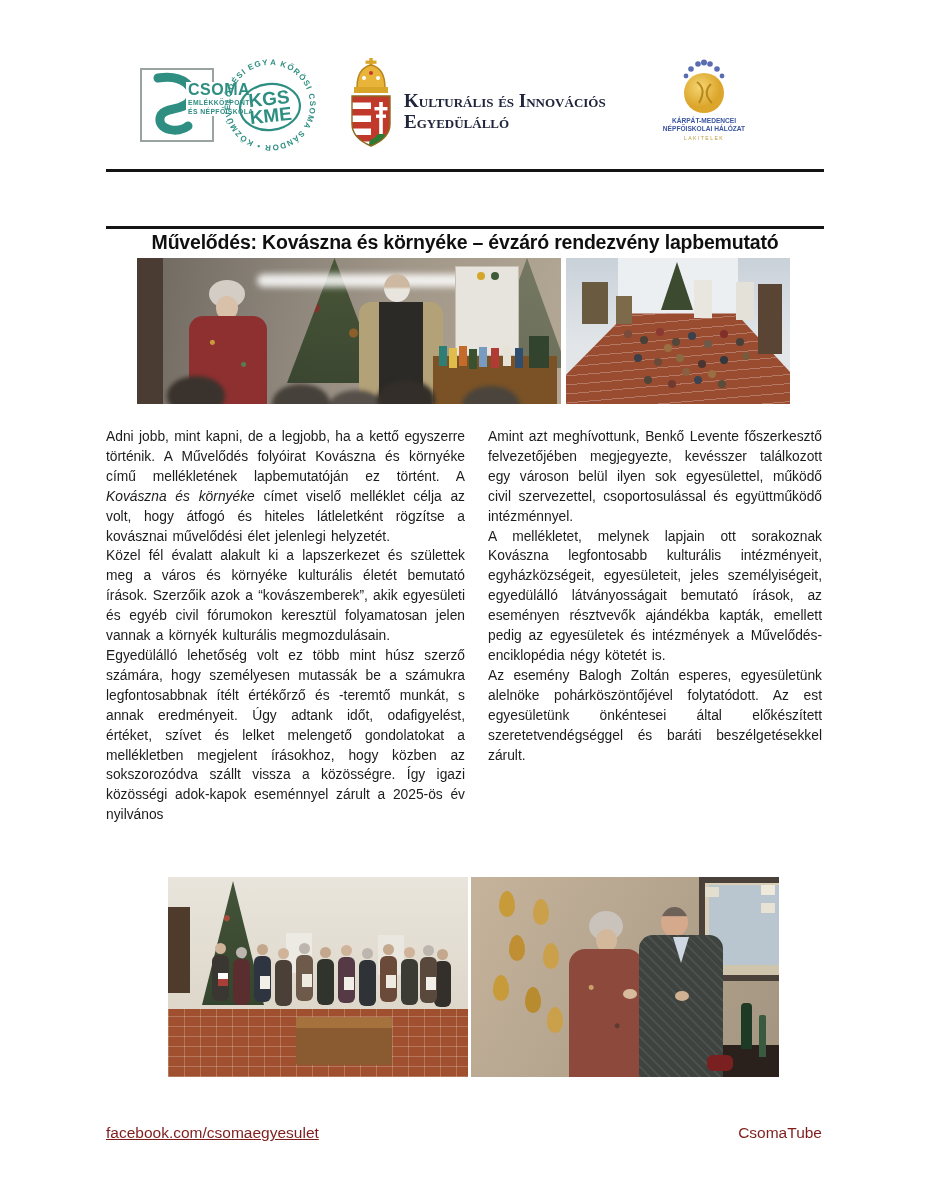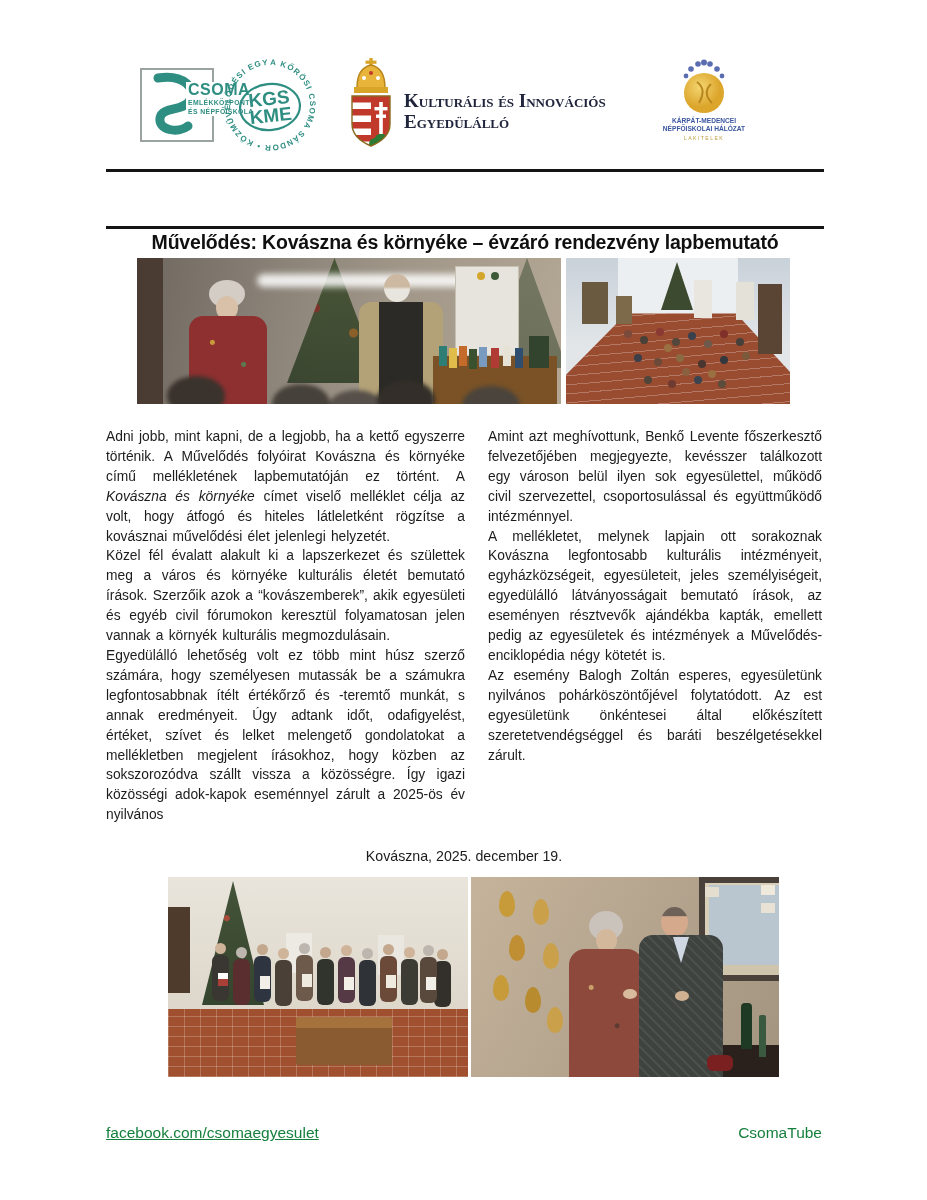--- a/index.html
+++ b/index.html
@@ -120,21 +120,21 @@
   .col p{margin:0;}
   .col .cont{text-align-last:justify;}
   .col-left{left:106px;width:359px;}
   .col-right{left:488px;width:334px;}
   .ital{font-style:italic;margin-top:16px;}
 
   .dateline{left:106px;top:848px;width:716px;text-align:center;font-size:14.2px;color:#1c1c1c;}
 
   
   .credit{left:106px;top:1100px;width:716px;text-align:center;font-size:14.5px;color:#1f1f1f;}
-  .footrow{left:106px;top:1124px;width:716px;display:flex;justify-content:space-between;font-size:15.5px;color:#15803d;}
+  .footrow{left:106px;top:1124px;width:716px;display:flex;justify-content:space-between;font-size:15.5px;color:#7f1d1d;}
   .fblink{text-decoration:underline;cursor:pointer;}
 </style>
 </head>
 <body>
 
 <div class="page">
 
   <div class="abs logo-csoma">
     <div class="csoma-box">
       <svg width="66" height="66" viewBox="0 0 66 66">
@@ -264,24 +264,23 @@
   </div>
 
   <div class="abs col col-left">
     <p><span>Adni jobb, mint kapni, de a legjobb, ha a kettő egyszerre történik. A Művelődés folyóirat Kovászna és környéke című mellékletének lapbemutatóján ez történt. A </span><span class="ital">Kovászna és környéke</span><span> címet viselő melléklet célja az volt, hogy átfogó és hiteles látleletként rögzítse a kovásznai művelődési élet jelenlegi helyzetét.</span></p>
     <p>Közel fél évalatt alakult ki a lapszerkezet és születtek meg a város és környéke kulturális életét bemutató írások. Szerzőik azok a “kovászemberek”, akik egyesületi és egyéb civil fórumokon keresztül folyamatosan jelen vannak a környék kulturális megmozdulásain.</p>
     <p class="cont">Egyedülálló lehetőség volt ez több mint húsz szerző számára, hogy személyesen mutassák be a számukra legfontosabbnak ítélt értékőrző és -teremtő munkát, s annak eredményeit. Úgy adtank időt, odafigyelést, értéket, szívet és lelket melengető gondolatokat a mellékletben megjelent írásokhoz, hogy közben az sokszorozódva szállt vissza a közösségre. Így igazi közösségi adok-kapok eseménnyel zárult a 2025-ös év nyilvános</p>
   </div>
   <div class="abs col col-right">
     <p>Amint azt meghívottunk, Benkő Levente főszerkesztő felvezetőjében megjegyezte, kevésszer találkozott egy városon belül ilyen sok egyesülettel, működő civil szervezettel, csoportosulással és együttműködő intézménnyel.</p>
     <p>A mellékletet, melynek lapjain ott sorakoznak Kovászna legfontosabb kulturális intézményeit, egyházközségeit, egyesületeit, jeles személyiségeit, egyedülálló látványosságait bemutató írások, az eseményen résztvevők ajándékba kapták, emellett pedig az egyesületek és intézmények a Művelődés-enciklopédia négy kötetét is.</p>
-    <p>Az esemény Balogh Zoltán esperes, egyesületünk nyilvános pohárköszöntőjével folytatódott. Az est egyesületünk önkéntesei által előkészített szeretetvendégséggel és baráti beszélgetésekkel zárult.</p>
-  </div>
-
-  <div class="abs dateline">Kovászna, 2025. december 19.</div>
+    <p>Az esemény Balogh Zoltán esperes, egyesületünk alelnöke pohárköszöntőjével folytatódott. Az est egyesületünk önkéntesei által előkészített szeretetvendégséggel és baráti beszélgetésekkel zárult.</p>
+  </div>
+
 
   <div class="abs photos-bottom">
     <div class="photo pC">
       <div class="pC-frame"></div>
       <div class="pC-tree"></div>
       <div class="pC-banner"></div>
       <div class="pC-floor"></div>
       <div class="pC-bodies"></div>
       <div class="pC-heads"></div>
       <div class="pC-mags"></div>

